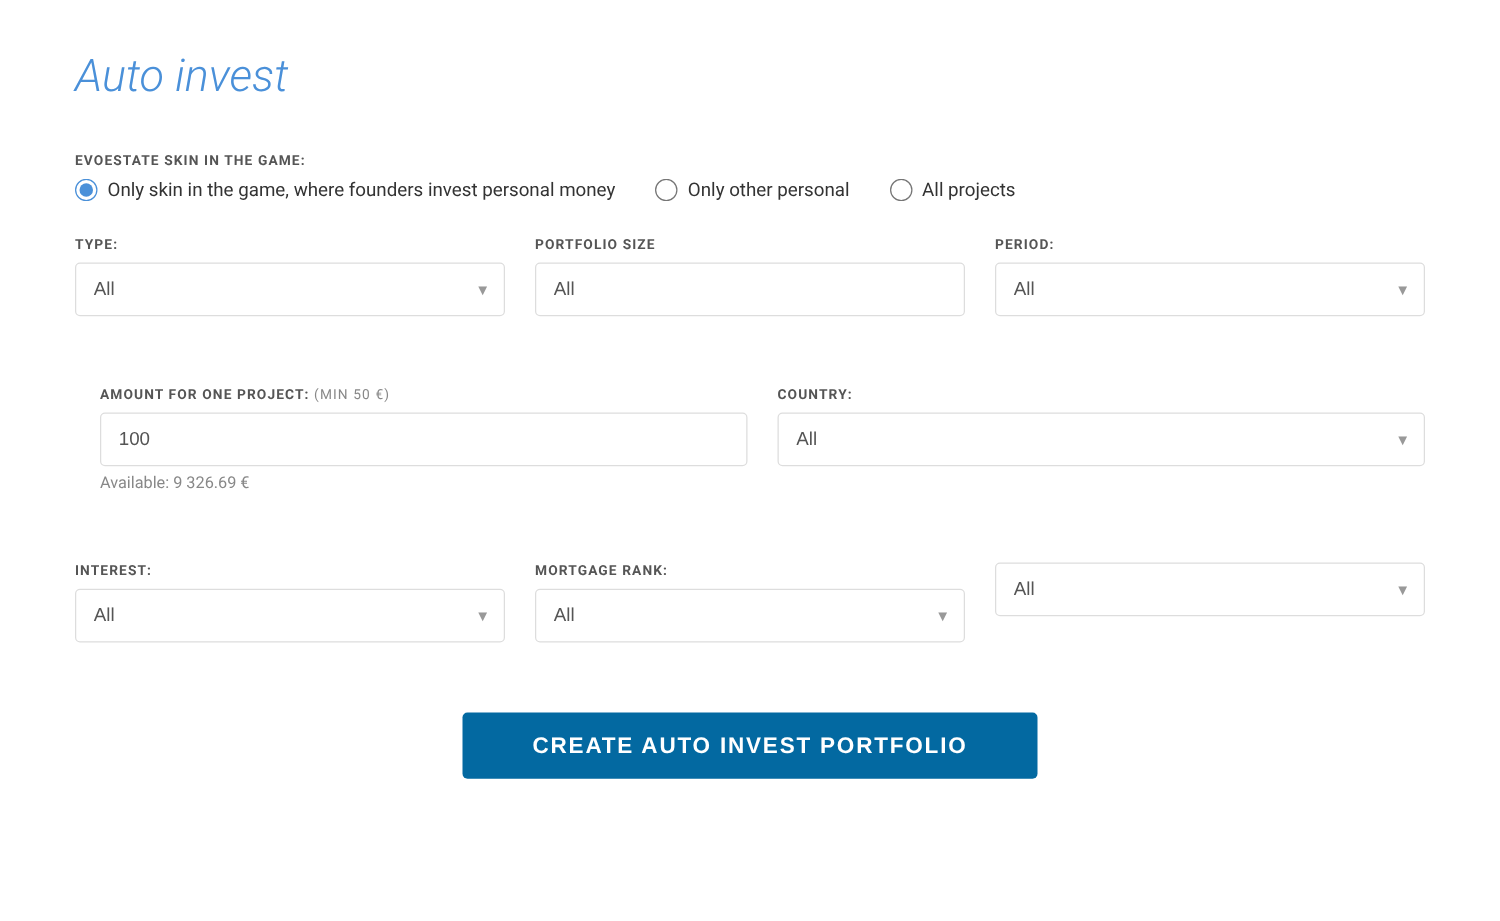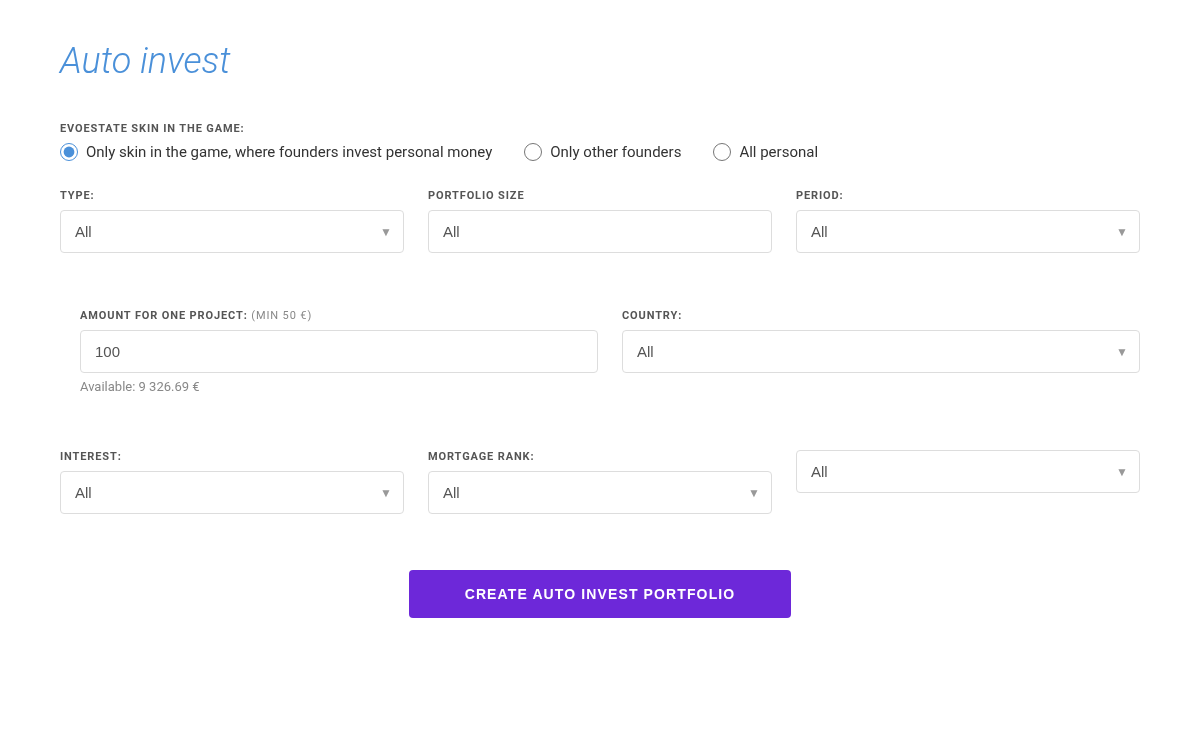--- a/index.html
+++ b/index.html
@@ -139,26 +139,26 @@
 
     .available-text {
       font-size: 13px;
       color: #888;
       margin-top: 6px;
     }
 
     .create-button {
       display: block;
       margin: 20px auto 0 auto;
-      background: #6d28d9;
+      background: #0369a1;
       color: #fff;
       border: none;
       border-radius: 4px;
       padding: 16px 56px;
-      font-size: 14px;
+      font-size: 18px;
       font-weight: 700;
       letter-spacing: 0.08em;
       text-transform: uppercase;
       cursor: pointer;
       transition: background 0.2s;
     }
   </style>
 </head>
 <body>
 
@@ -169,25 +169,25 @@
 
   <div class="field-group">
     <label class="field-label">EVOESTATE SKIN IN THE GAME:</label>
     <div class="radio-group">
       <label class="radio-option">
         <input type="radio" class="radio-input" name="evoestate" checked="" style="">
         <span>Only skin in the game, where founders invest personal money</span>
       </label>
       <label class="radio-option">
         <input type="radio" class="radio-input" name="evoestate" style="">
-        <span>Only other founders</span>
+        <span>Only other personal</span>
       </label>
       <label class="radio-option">
         <input type="radio" class="radio-input" name="evoestate" style="">
-        <span>All personal</span>
+        <span>All projects</span>
       </label>
     </div>
   </div>
 
   <div class="grid-row grid-3">
     <div class="field-group">
       <label class="field-label">TYPE:</label>
       <div class="select-wrapper">
         <select class="select-field">
           <option>All</option>

